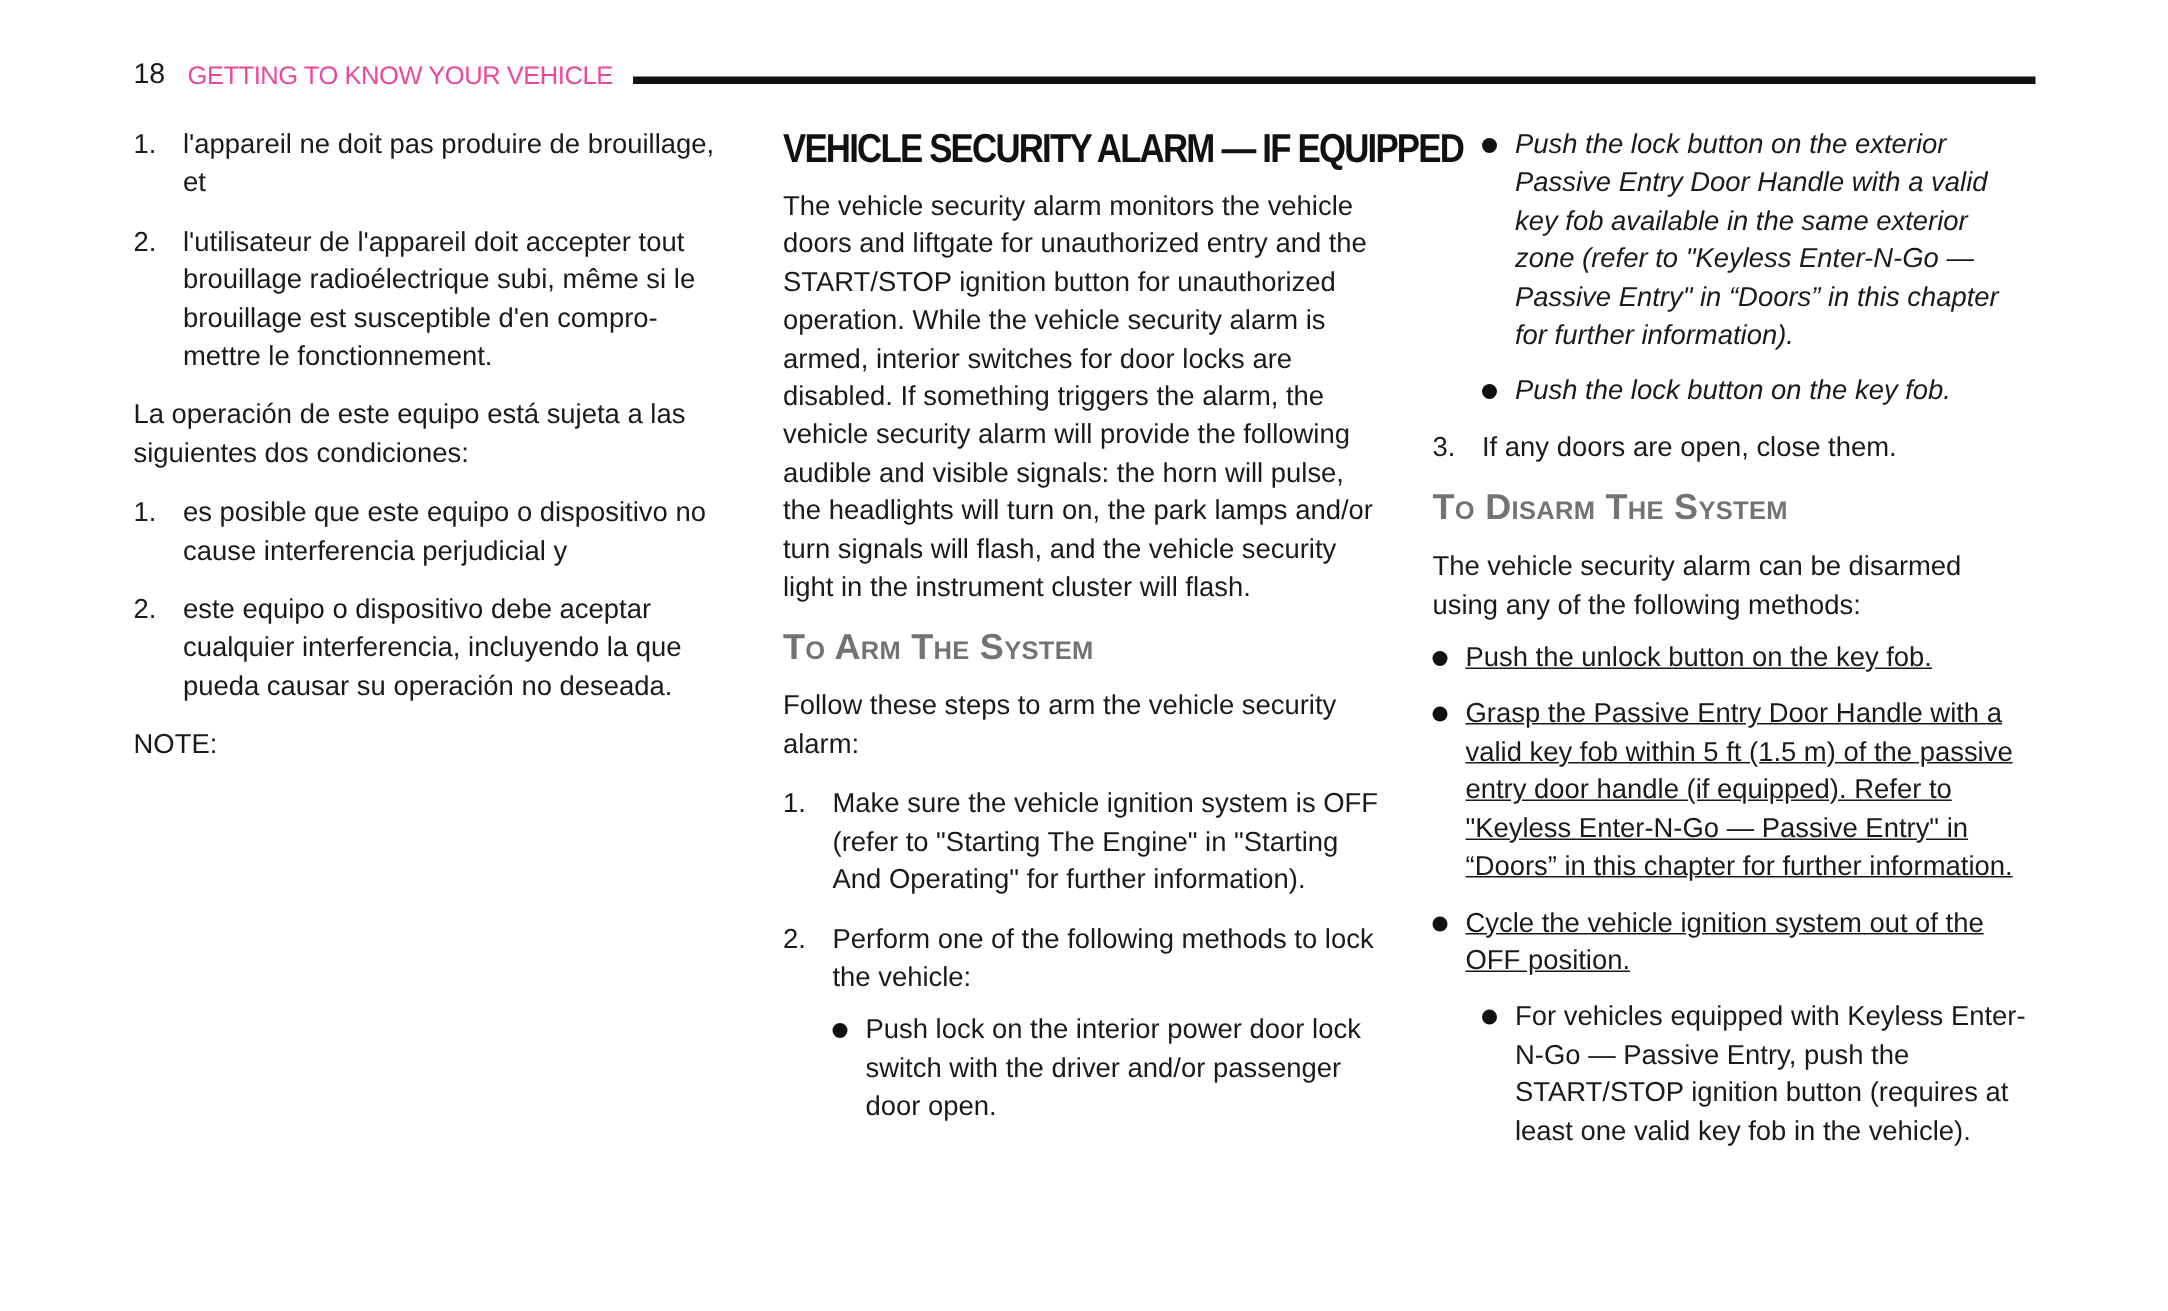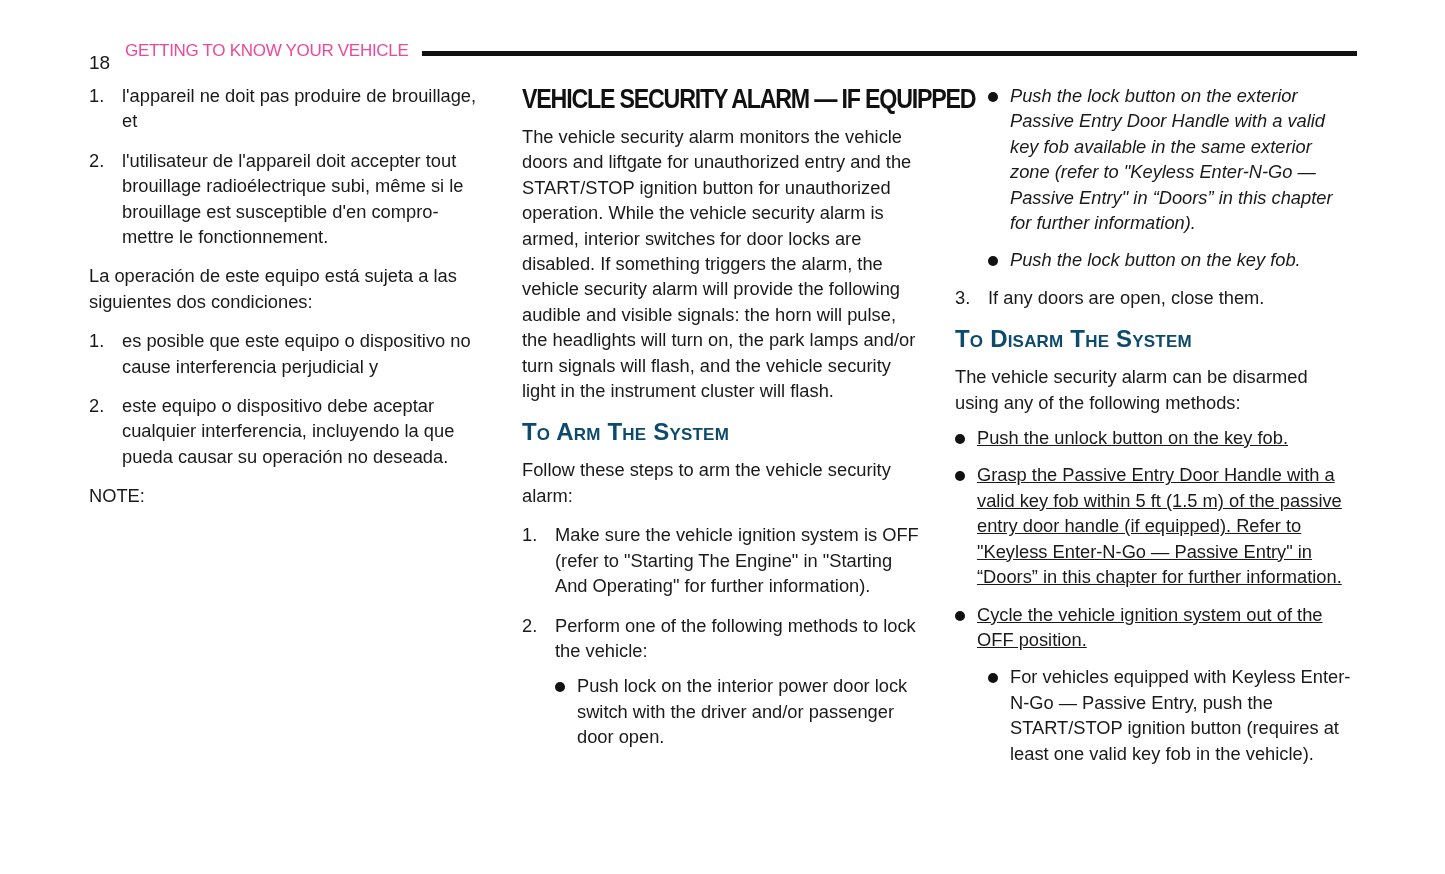--- a/index.html
+++ b/index.html
@@ -1,40 +1,40 @@
 <!DOCTYPE html>
 <html><head>
 <meta charset="utf-8">
 <style>
   html, body { margin:0; padding:0; background:#ffffff; }
   body { width:1445px; height:874px; position:relative; overflow:hidden;
          font-family:"Liberation Sans", sans-serif; color:#1a1a1a; }
   .header { position:absolute; left:89px; top:38px; width:1268px; height:24px; }
-  .page-num { position:absolute; left:0; top:14px; font-size:19px; color:#1a1a1a; }
+  .page-num { position:absolute; left:0; top:1px; font-size:19px; color:#1a1a1a; }
   .section-name { position:absolute; left:36px; top:3px; font-size:17px; color:#ec4899; letter-spacing:-0.3px; }
   .rule { position:absolute; left:333px; top:13px; width:935px; height:5px; background:#111; }
 
   .col { position:absolute; top:83px; width:400px; font-size:18.3px; line-height:25.4px; }
   .col1 { left:89px; }
   .col2 { left:522px; }
   .col3 { left:955px; }
 
   p { margin:0 0 14px 0; }
   .ol { margin:0 0 14px 0; padding:0; list-style:none; }
   .ol li { position:relative; padding-left:33px; margin-bottom:14px; }
   .ol li .num { position:absolute; left:0; top:0; }
   .ul { margin:0 0 14px 0; padding:0; list-style:none; }
   .ul li { position:relative; padding-left:22px; margin-bottom:12px; }
   .ul li .bullet { position:absolute; left:0; top:9px; width:10px; height:10px; border-radius:50%; background:#111; }
   .ul.indent li { margin-left:33px; }
 
   .h1 { font-family:"Liberation Sans", sans-serif; font-weight:bold; font-size:27px;
         line-height:32px; letter-spacing:-1.4px; transform:scaleX(0.86); transform-origin:left;
         white-space:nowrap; margin:0 0 9px 0; color:#111; }
-  .h2 { font-weight:bold; font-size:24px; line-height:30px; margin:4px 0 10px 0; color:#0c4a6e;
+  .h2 { font-weight:bold; font-size:24px; line-height:30px; margin:4px 0 10px 0; color:#737373;
         font-variant:small-caps; letter-spacing:0.2px; }
   .note-label { margin:0; }
 </style>
 </head>
 <body>
 
 <div class="header">
   <span class="page-num">18</span>
   <span class="section-name">GETTING TO KNOW YOUR VEHICLE</span>
   <div class="rule"></div>

